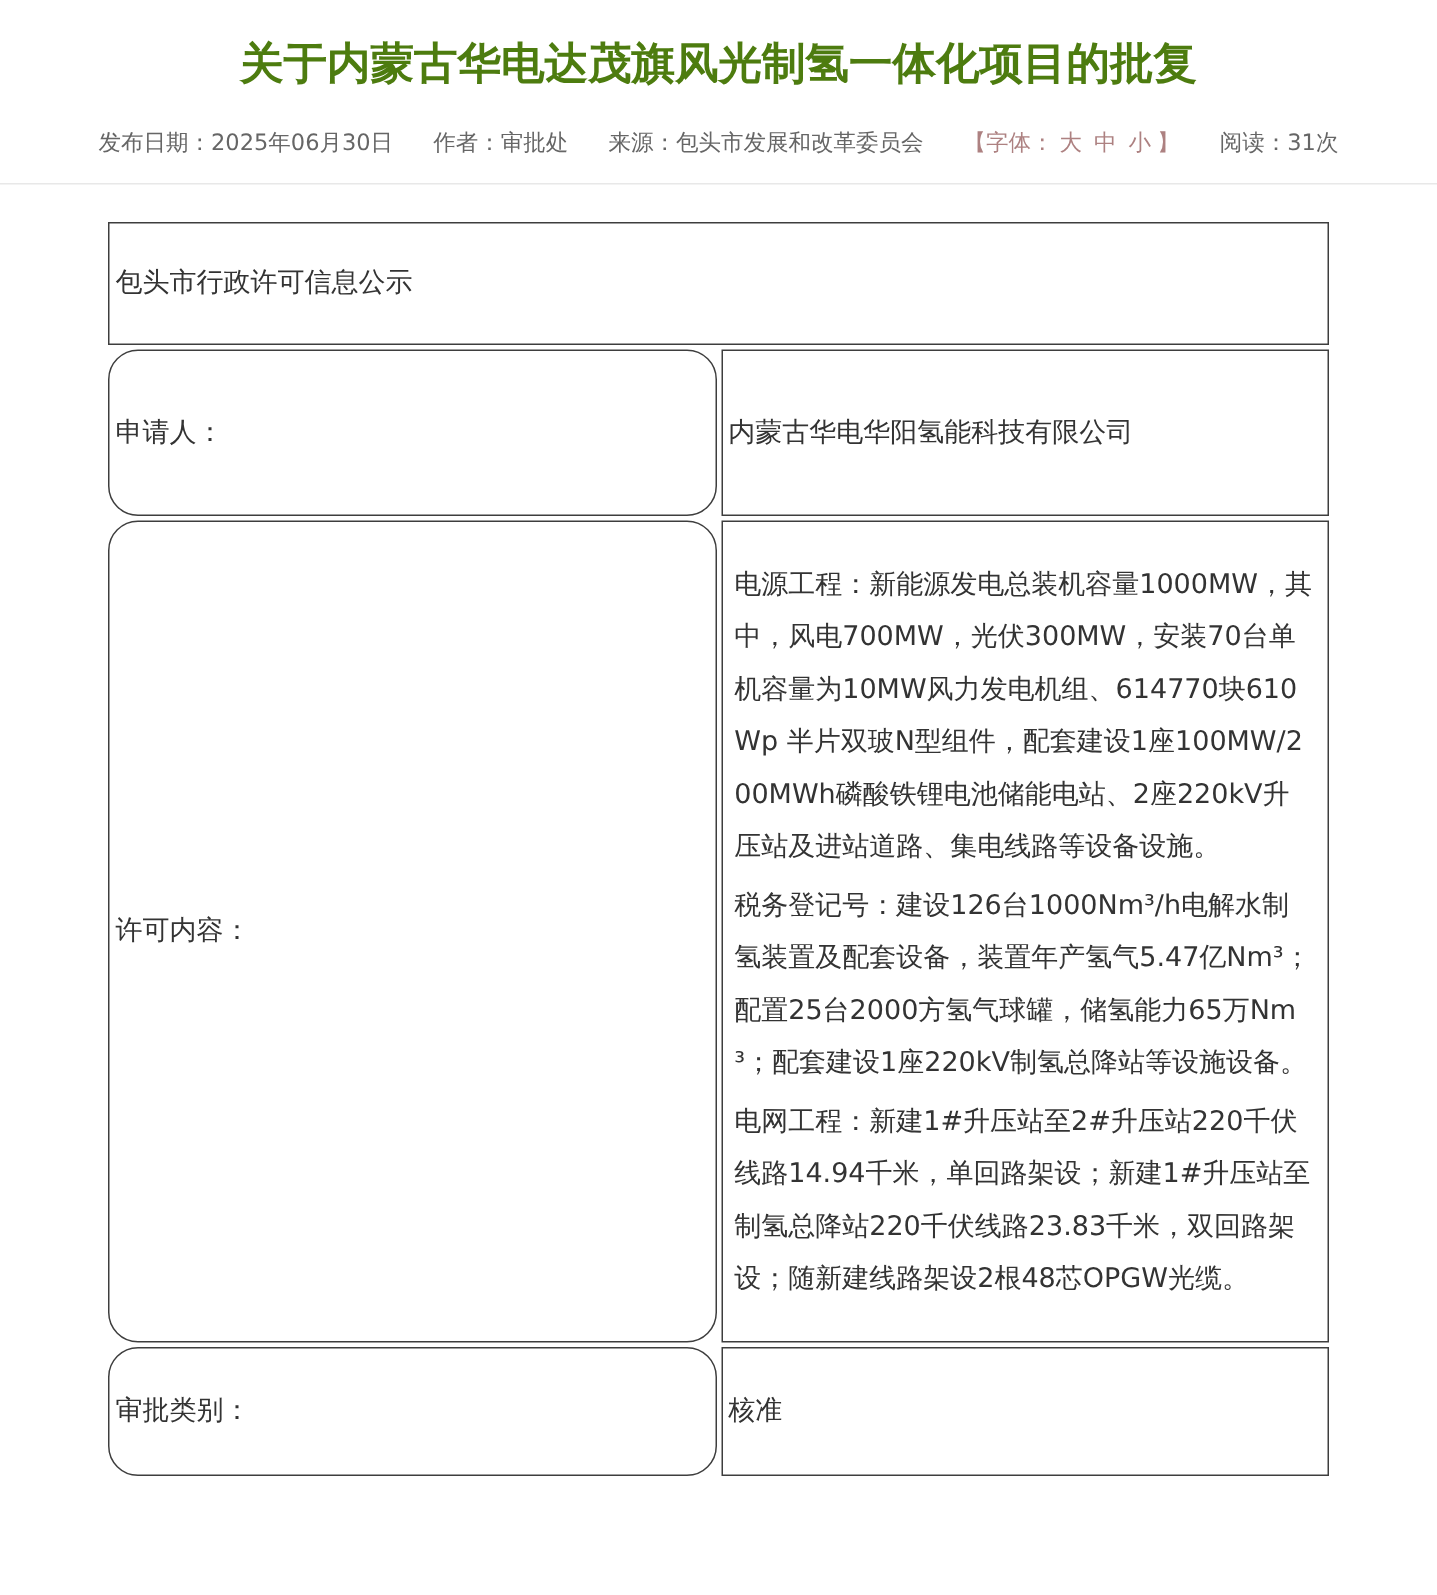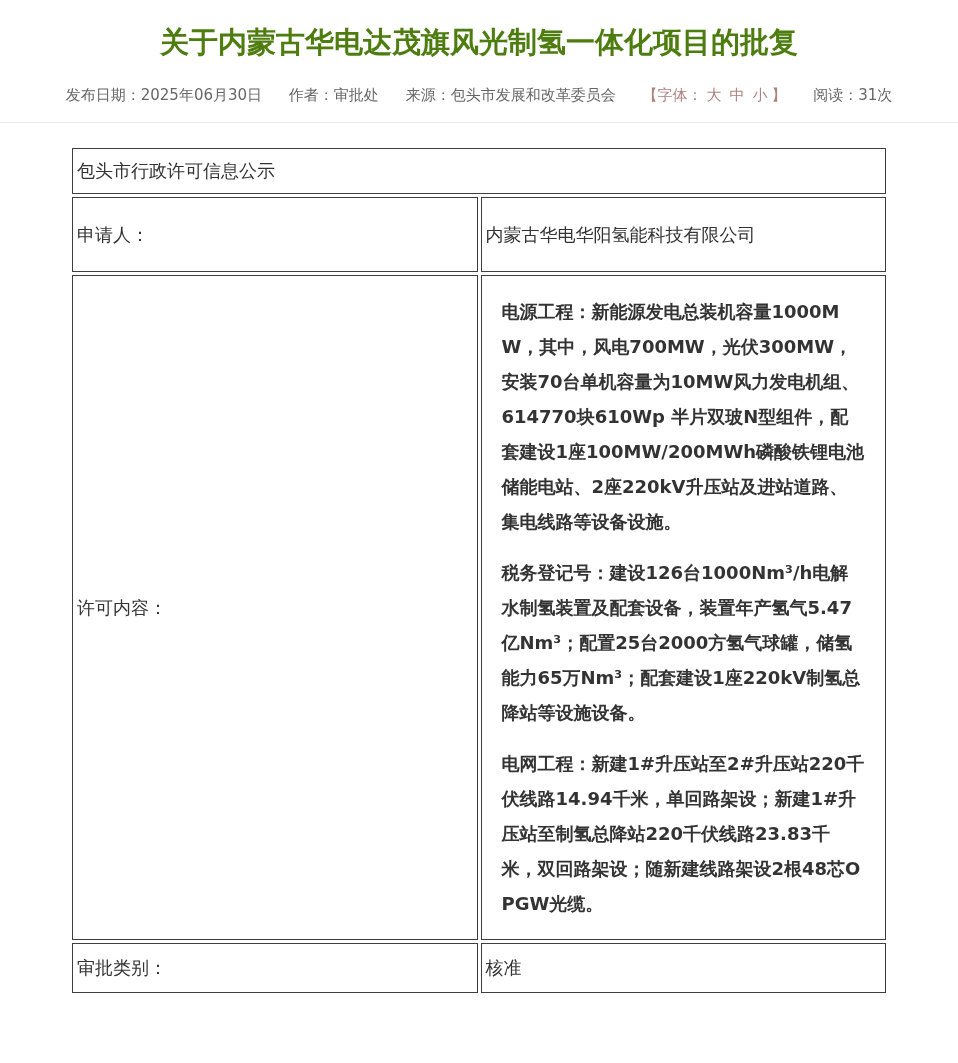--- a/index.html
+++ b/index.html
@@ -42,39 +42,39 @@
   table.info {
     width: 820px;
     margin: 22px auto 0;
     border-collapse: separate;
     border-spacing: 3px;
     font-size: 18px;
     table-layout: fixed;
   }
   table.info td {
     border: 1px solid #3e3e3e;
-    padding: 2px 4px;
+    padding: 20px 4px;
     line-height: 35px;
     vertical-align: middle;
     color: #333333;
     word-break: break-all;
     overflow-wrap: break-word;
   }
-  td.label-cell { width: 272px; }
+  td.label-cell { width: 272px; border-radius: 20px; }
   tr.rh-header td { height: 40px; }
   tr.rh-single td { height: 69px; }
   tr.rh-code   td { height: 108px; }
   tr.rh-name   td { height: 76px; }
   tr.rh-short  td { height: 44px; }
   td.content-cell {
     vertical-align: top;
     padding-top: 2px;
     padding-bottom: 2px;
   }
-  td.content-cell .para { margin: 16px; font-weight: bold; }
+  td.content-cell .para { margin: 4px; }
 </style>
 </head>
 <body>
 
 <div class="page">
 
   <h1 class="title">关于内蒙古华电达茂旗风光制氢一体化项目的批复</h1>
 
   <div class="meta-bar">
     <span class="meta-seg"><span>发布日期：</span><span>2025年06月30日</span></span>

